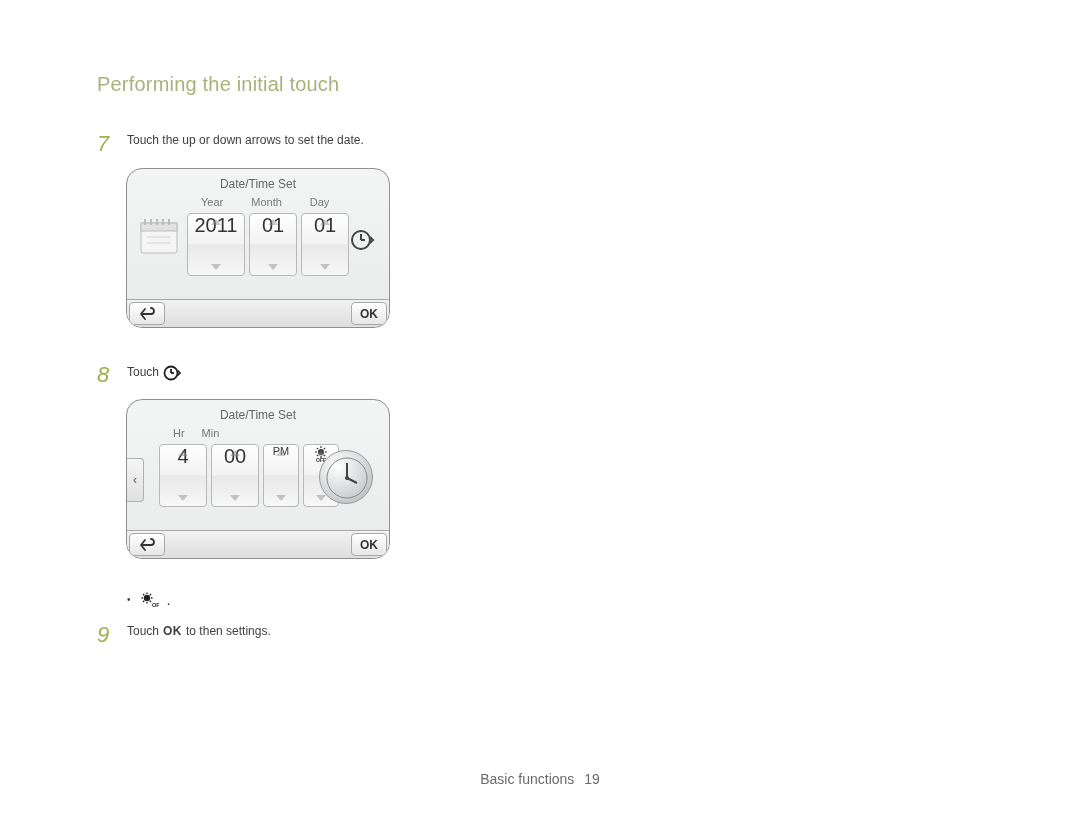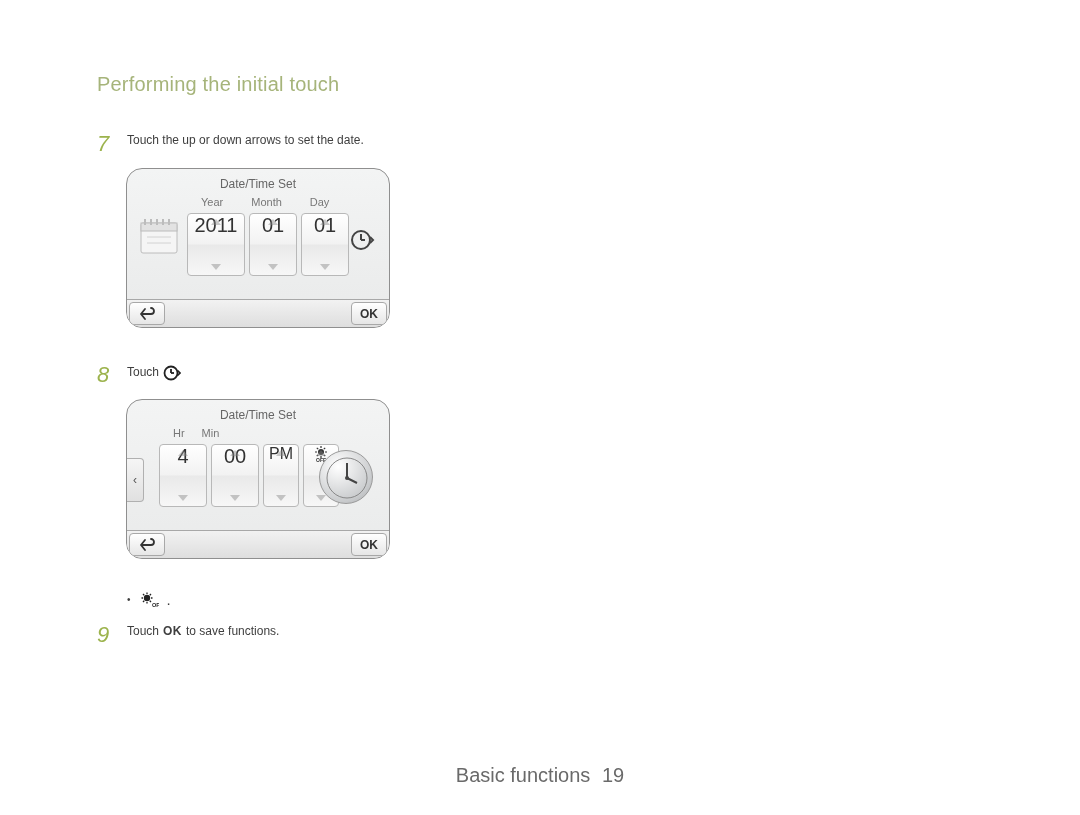--- a/index.html
+++ b/index.html
@@ -111,21 +111,21 @@
     align-items: flex-start;
     justify-content: center;
   }
   .spinner.wide { width: 58px; }
   .spinner.narrow { width: 36px; }
   .spinner-val {
     font-size: 20px;
     font-weight: 400;
     color: #333;
   }
-  .spinner-val.small { font-size: 16px; }
+  .spinner-val.small { font-size: 11px; }
   .spinner::before, .spinner::after {
     content: "";
     position: absolute;
     left: 50%;
     width: 0; height: 0;
     border-left: 5px solid transparent;
     border-right: 5px solid transparent;
     transform: translateX(-50%);
     opacity: 0.45;
   }
@@ -190,21 +190,21 @@
 
   
   svg { display: block; }
 
   
   .footer {
     position: absolute;
     bottom: 28px;
     left: 0; right: 0;
     text-align: center;
-    font-size: 20px;
+    font-size: 14px;
     color: #6a6a6a;
   }
   .footer .pnum { margin-left: 6px; }
 </style>
 </head>
 <body>
 
 <div class="page-title">Performing the initial touch</div>
 
 <div id="step7" class="step">
@@ -361,20 +361,20 @@
     </svg>
   </span>
   <span>.</span>
 </div>
 
 <div id="step9" class="step">
   <span class="step-num">9</span>
   <span class="step-text">
     <span>Touch </span>
     <span style="font-weight:bold; letter-spacing:0.5px;">OK</span>
-    <span> to save functions.</span>
+    <span> to then settings.</span>
   </span>
 </div>
 
 <div class="footer">
   <span>Basic functions</span>
   <span class="pnum">19</span>
 </div>
 
 </body></html>

